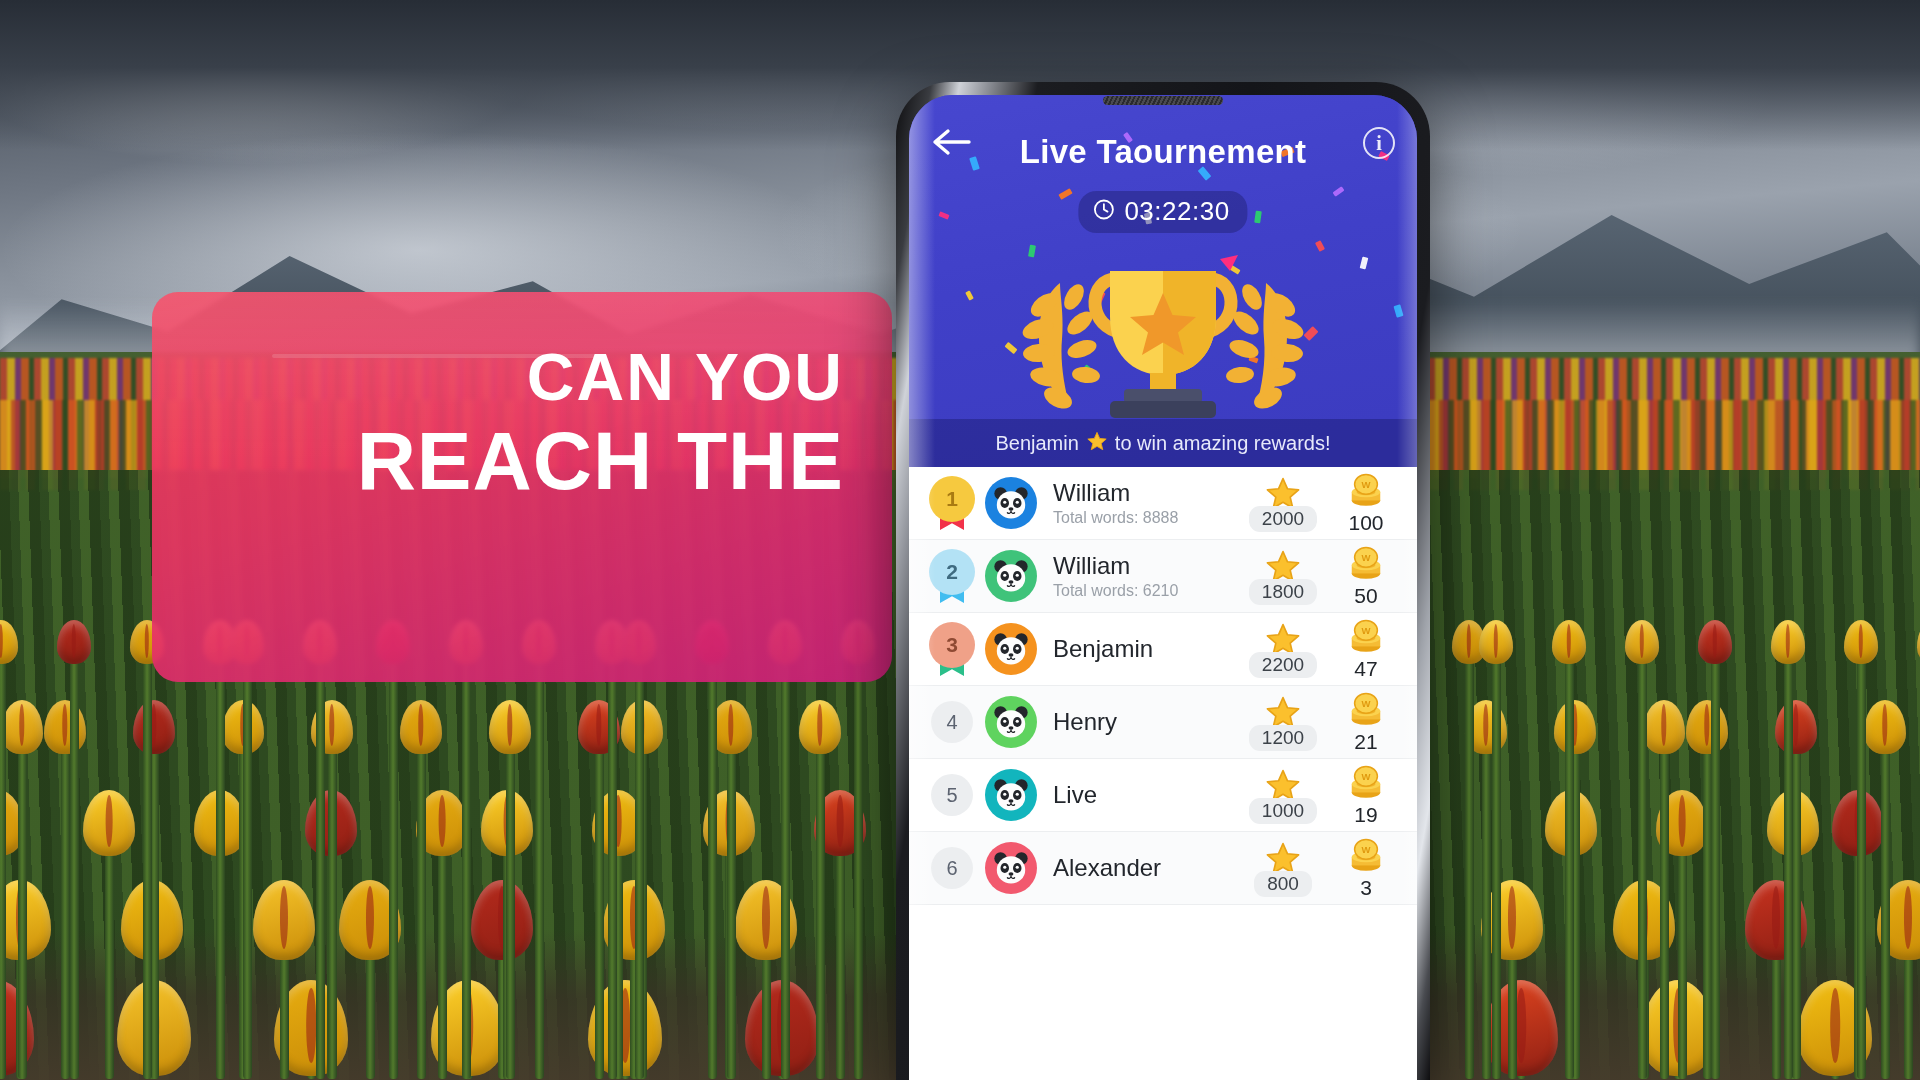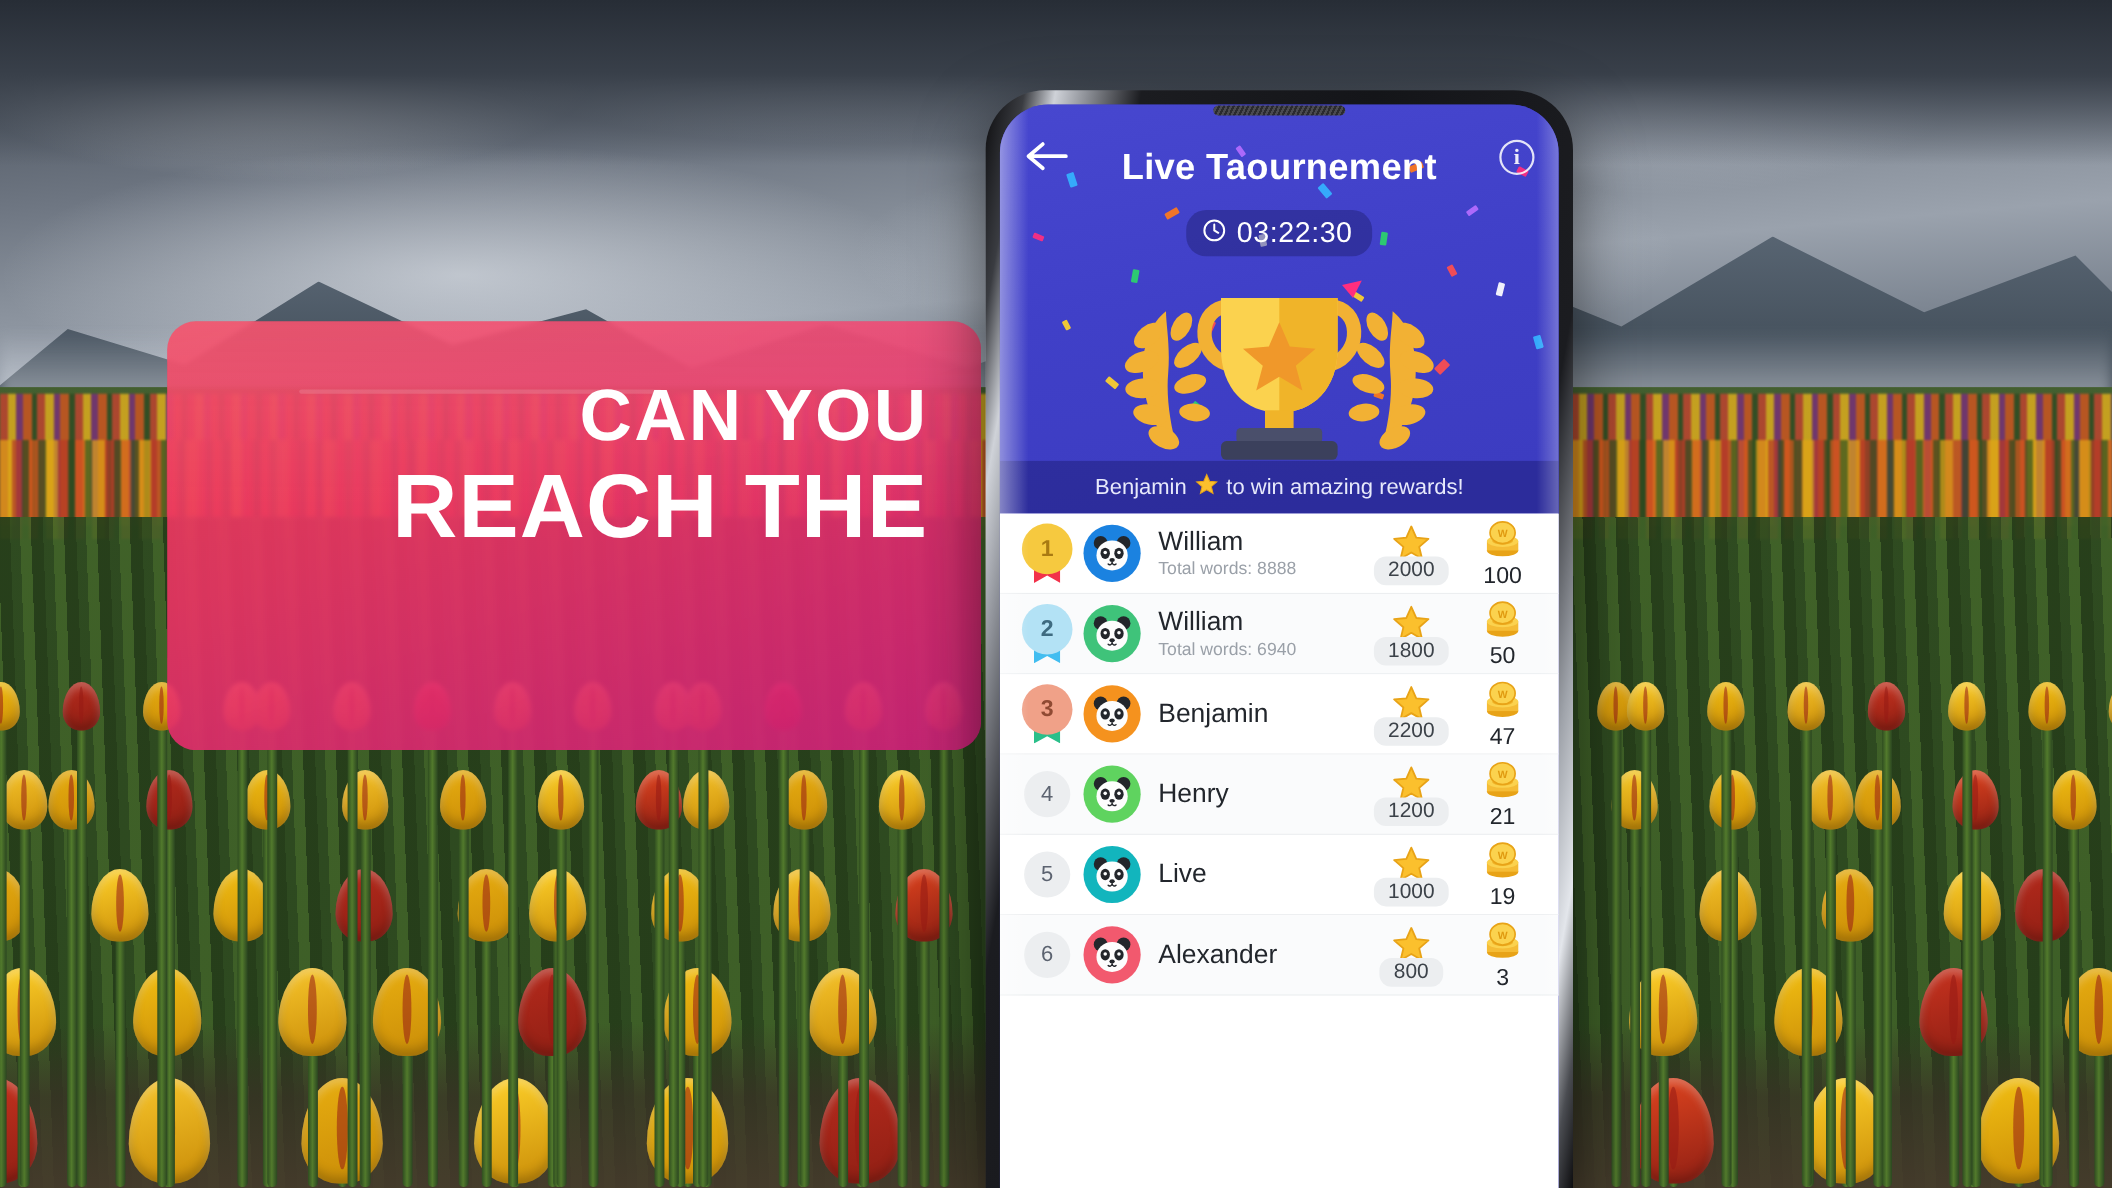--- a/index.html
+++ b/index.html
@@ -578,21 +578,21 @@
               <ellipse cx="13.4" cy="19" rx="4.5" ry="5.4" fill="#23262b"></ellipse>
               <ellipse cx="26.6" cy="19" rx="4.5" ry="5.4" fill="#23262b"></ellipse>
               <circle cx="13.4" cy="18.2" r="1.7" fill="#fff"></circle>
               <circle cx="26.6" cy="18.2" r="1.7" fill="#fff"></circle>
               <ellipse cx="20" cy="25.4" rx="2.6" ry="1.9" fill="#23262b"></ellipse>
               <path d="M20 27.4 C20 30 17.4 30.6 16.2 29.3 M20 27.4 C20 30 22.6 30.6 23.8 29.3" fill="none" stroke="#23262b" stroke-width="1.3" stroke-linecap="round"></path>
             </svg>
           </div>
           <div class="who">
             <div class="nm">William</div>
-            <div class="sub">Total words: 6940</div>
+            <div class="sub">Total words: 6210</div>
           </div>
           <div class="score"><span><svg class="star-ico" viewBox="0 0 24 24" width="36" height="36">
                 <path d="M12 2.4 L15 9.2 L22.4 9.9 L16.8 14.8 L18.5 22 L12 18.2 L5.5 22 L7.2 14.8 L1.6 9.9 L9 9.2 Z" fill="#fbc02d" stroke="#e8a317" stroke-width="1.1" stroke-linejoin="round"></path>
               </svg></span><span class="val">1800</span></div>
           <div class="coins"><span><svg viewBox="0 0 46 40" width="44" height="38">
                 <ellipse cx="23" cy="31" rx="15" ry="5.6" fill="#e8a317"></ellipse>
                 <rect x="8" y="22" width="30" height="9" fill="#f5bc35"></rect>
                 <ellipse cx="23" cy="22" rx="15" ry="5.6" fill="#fbd24e"></ellipse>
                 <ellipse cx="23" cy="22" rx="10" ry="3.4" fill="#f0b429"></ellipse>
                 <ellipse cx="23" cy="14" rx="12" ry="10.4" fill="#fbd24e" stroke="#e8a317" stroke-width="1.6"></ellipse>

